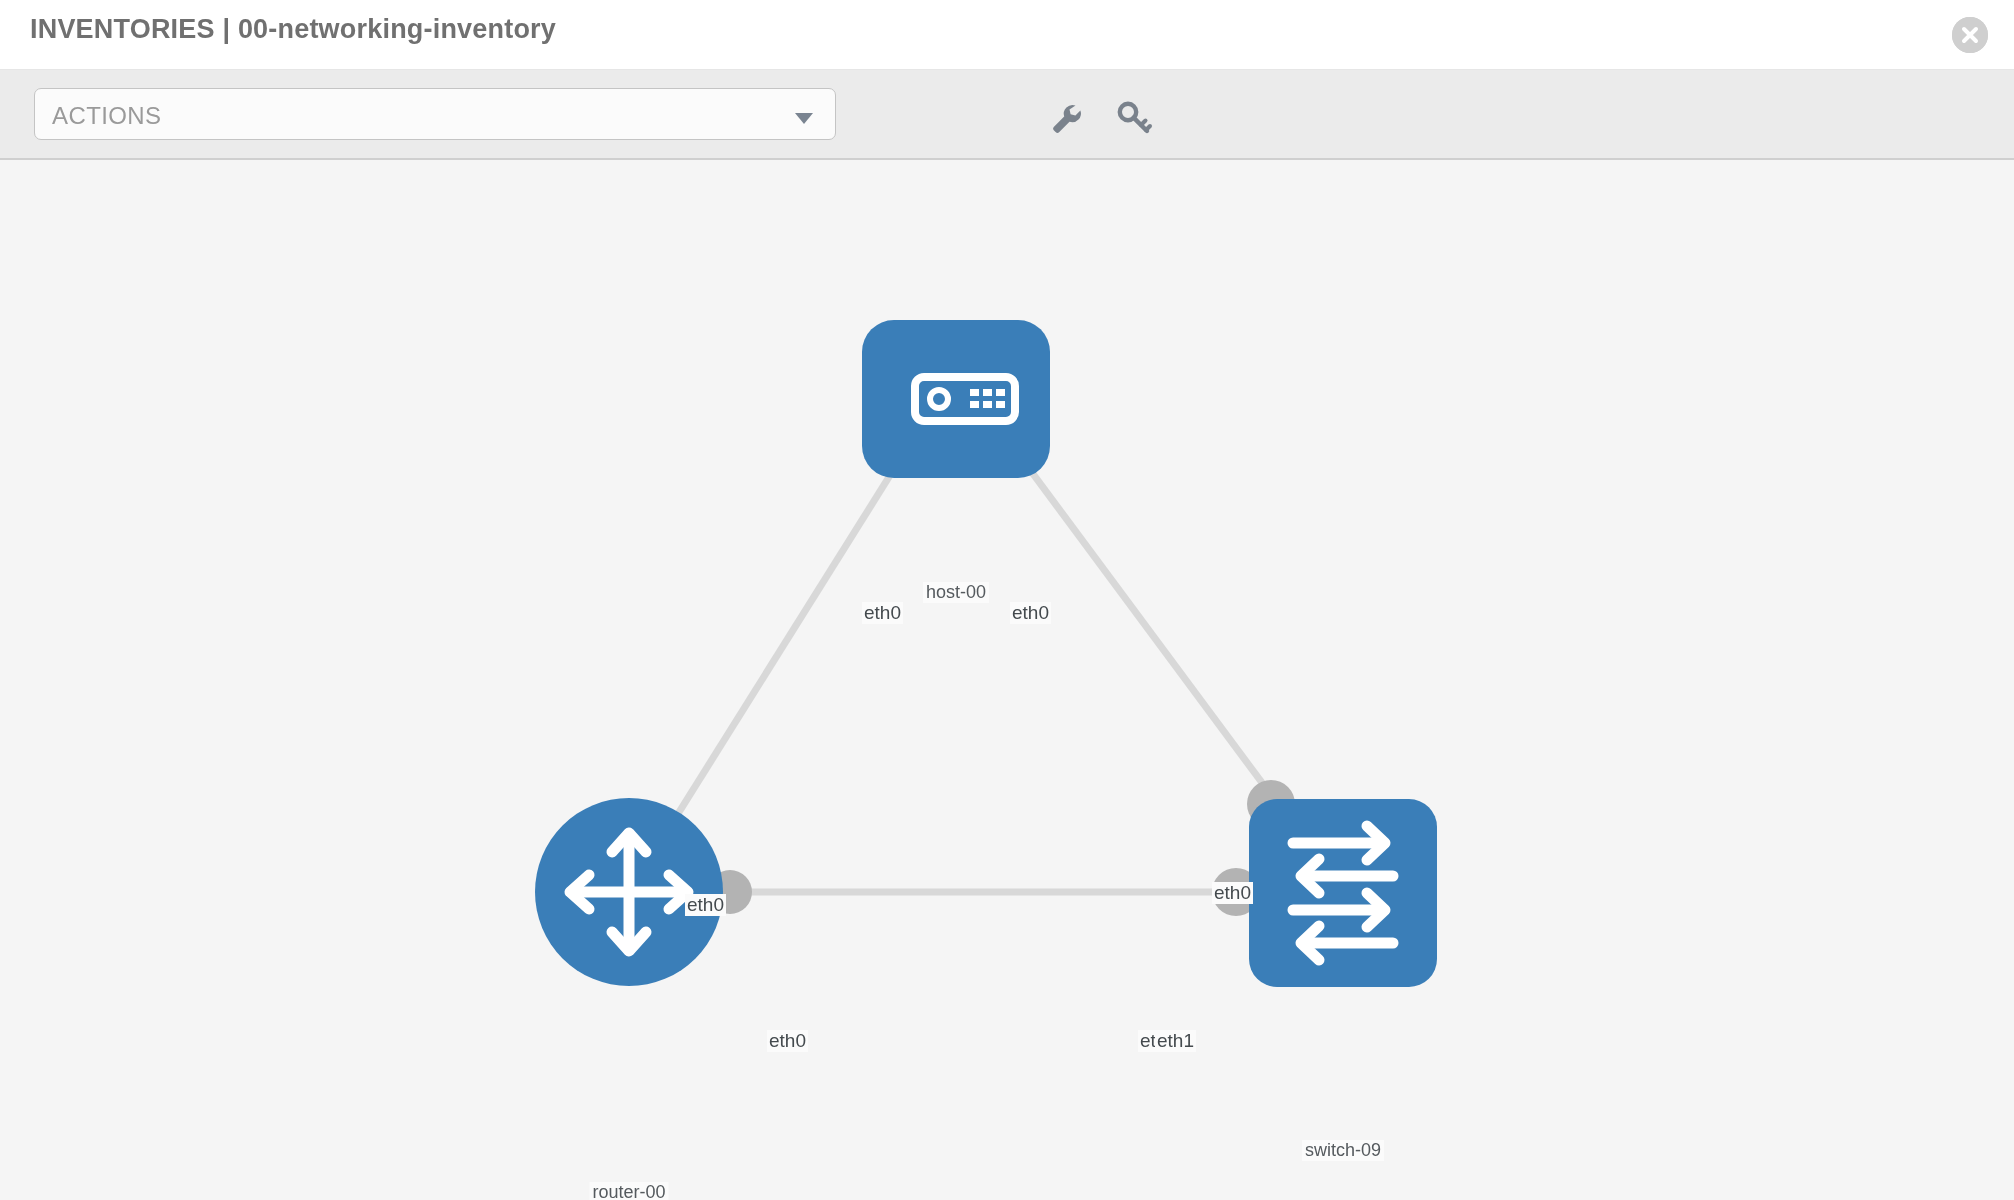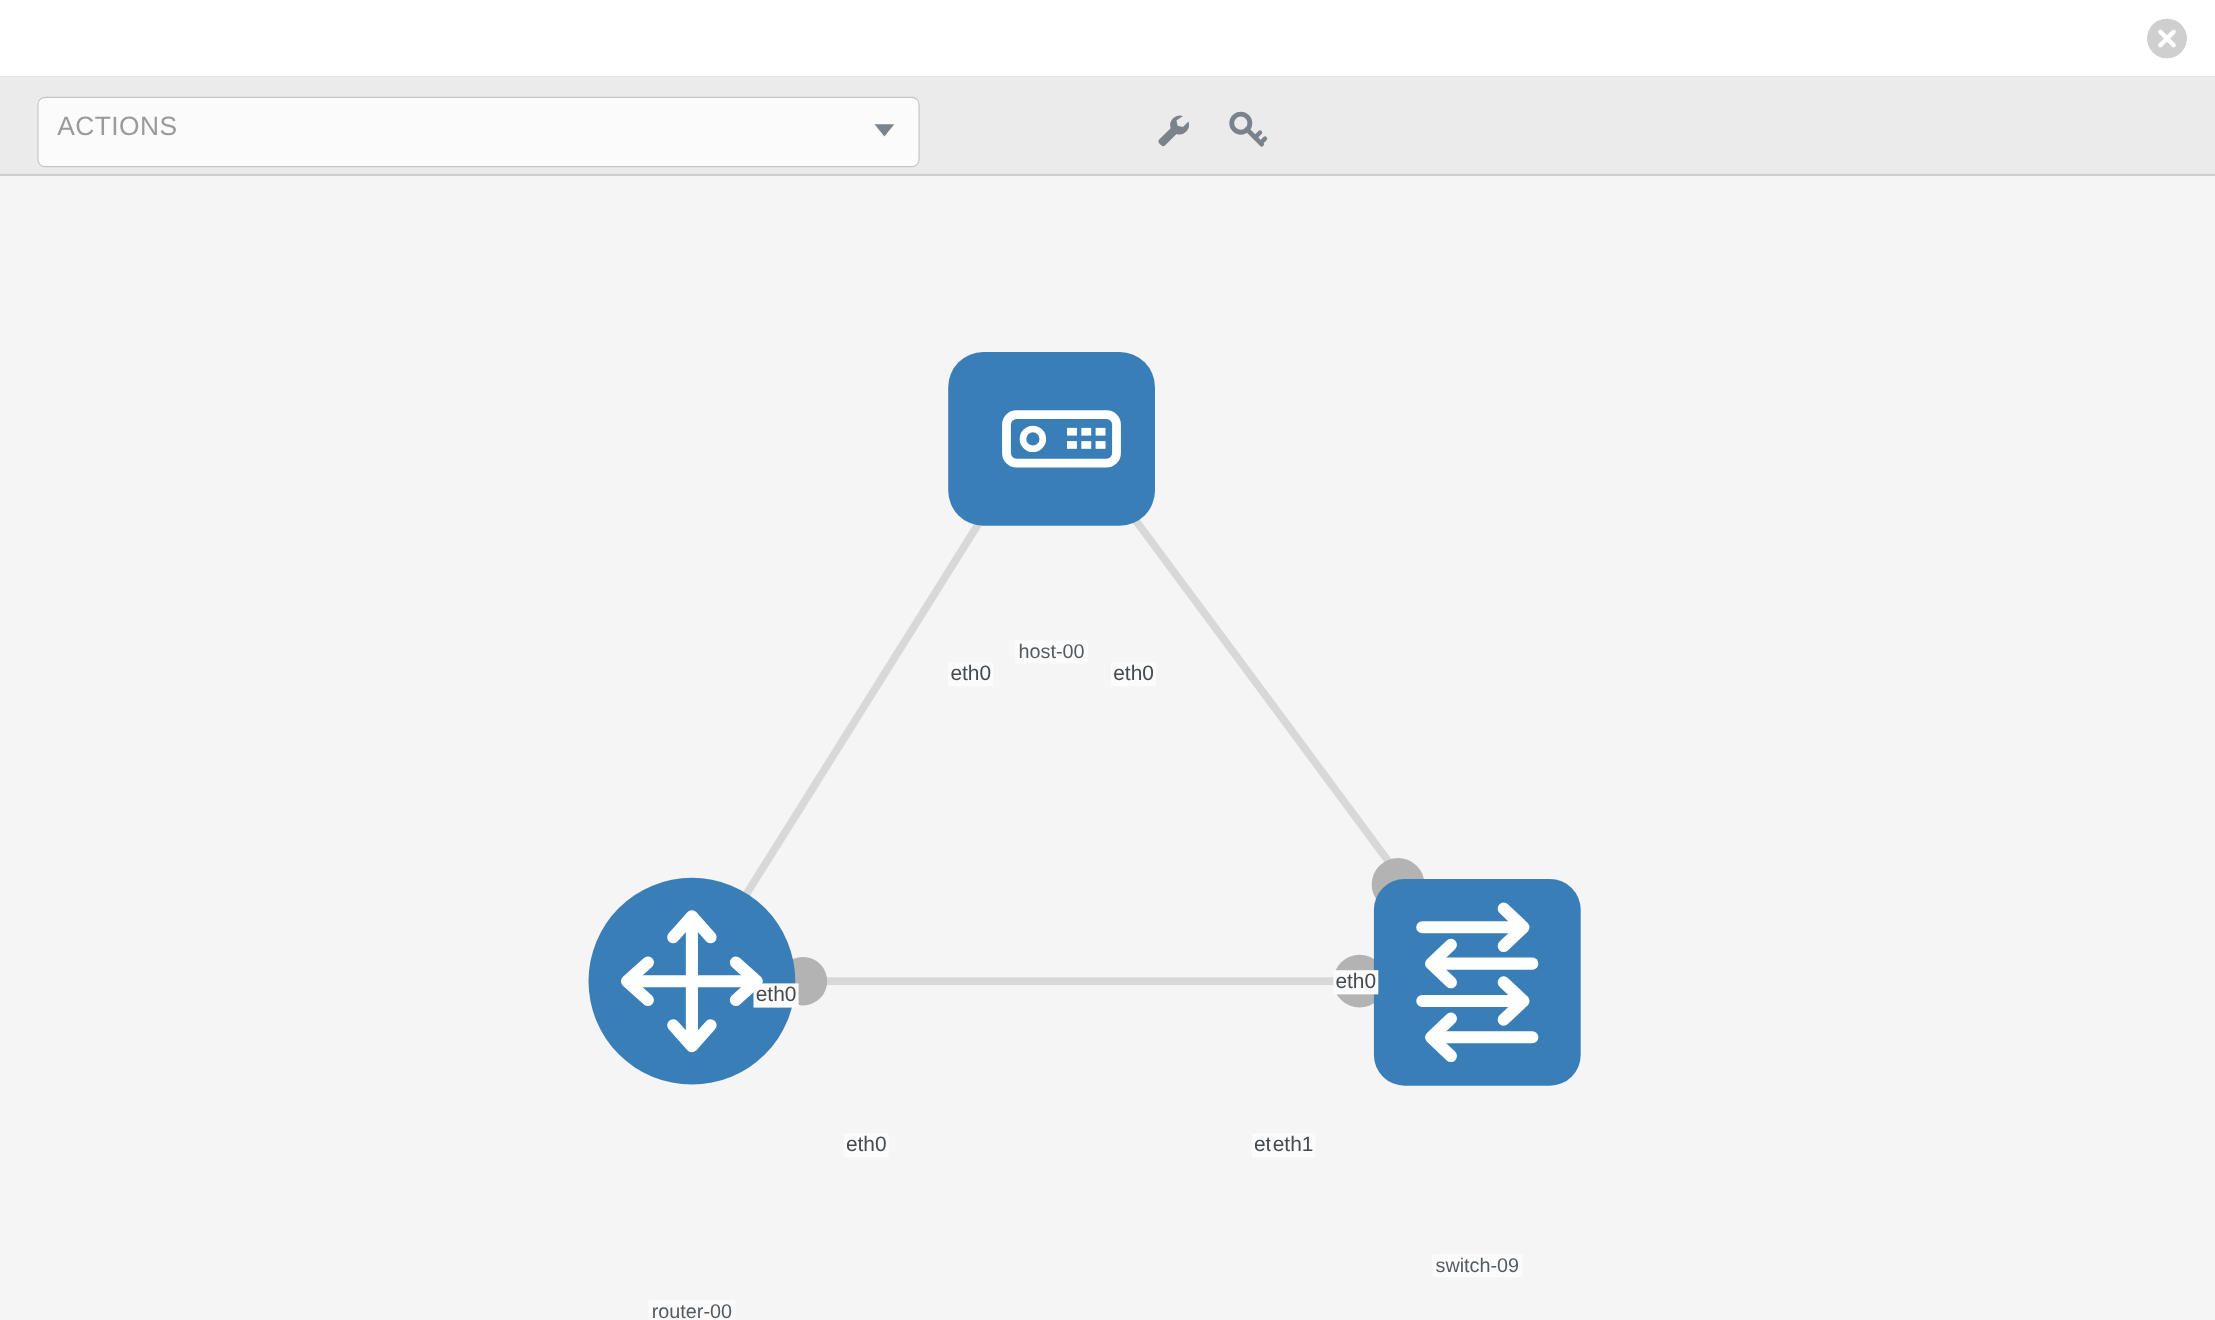--- a/index.html
+++ b/index.html
@@ -53,21 +53,21 @@
     width: 2014px;
     height: 90px;
     background: #ebebeb;
     border-bottom: 2px solid #cfcfcf;
   }
   .select-box {
     position: absolute;
     background: #fbfbfb;
     border: 1px solid #c4c4c4;
     border-radius: 7px;
-    height: 64px;
+    height: 52px;
   }
   .select-box .label {
     position: absolute;
     left: 17px; top: 13px;
     font-size: 24px;
     color: #9a9a9a;
     letter-spacing: 0.4px;
   }
   .caret {
     position: absolute;
@@ -168,20 +168,21 @@
     background: #3a7eb8;
     cursor: pointer;
   }
 </style>
 </head>
 <body>
 
 <div id="app">
 
   <div class="header">
+    <div class="header-title">INVENTORIES | 00-networking-inventory</div>
     <div class="close-btn">
       <svg width="36" height="36" viewBox="0 0 36 36" aria-hidden="true">
         <circle cx="18" cy="18" r="18" fill="#cfcfcf"></circle>
         <path d="M12 12 L24 24 M24 12 L12 24" stroke="#ffffff" stroke-width="4" stroke-linecap="round"></path>
       </svg>
     </div>
   </div>
 
   <div class="toolbar">
 

